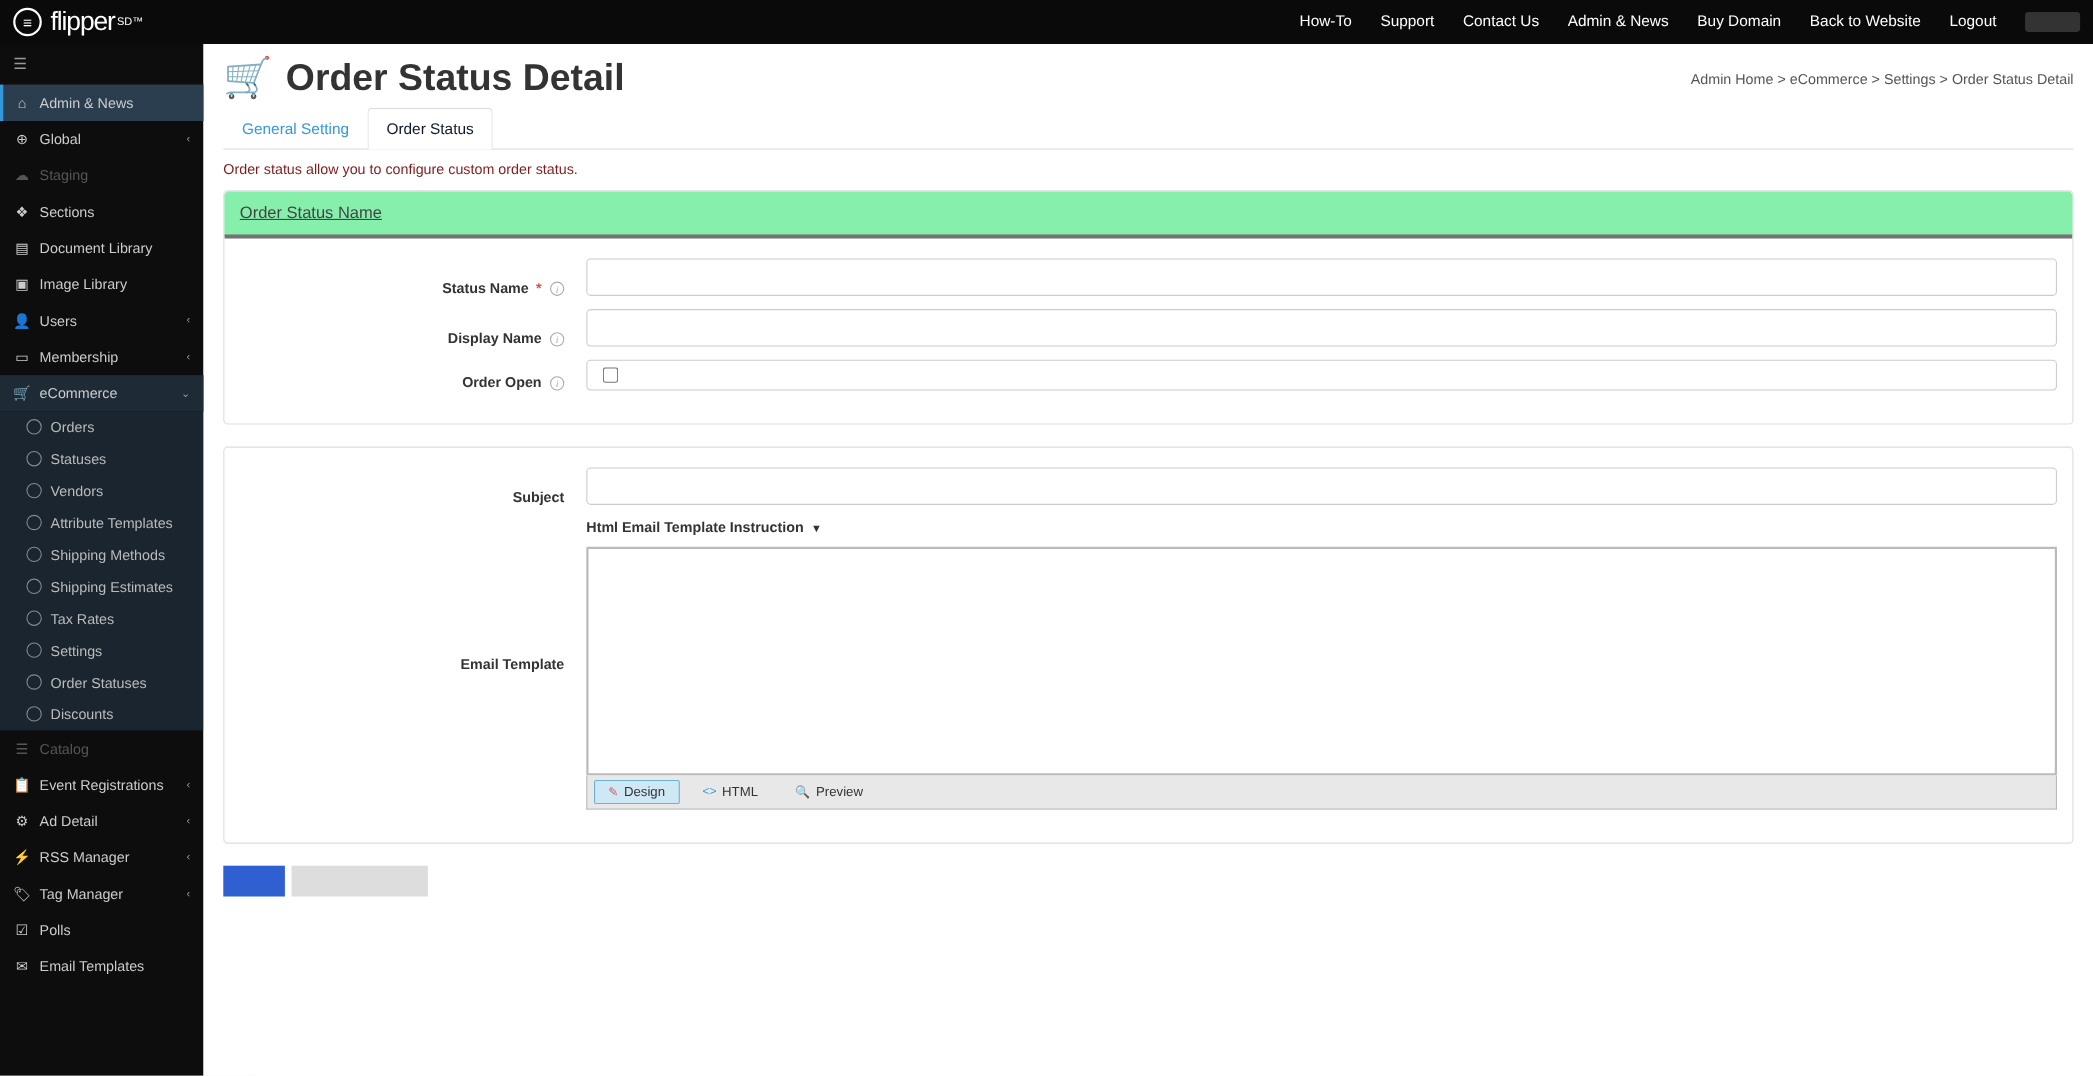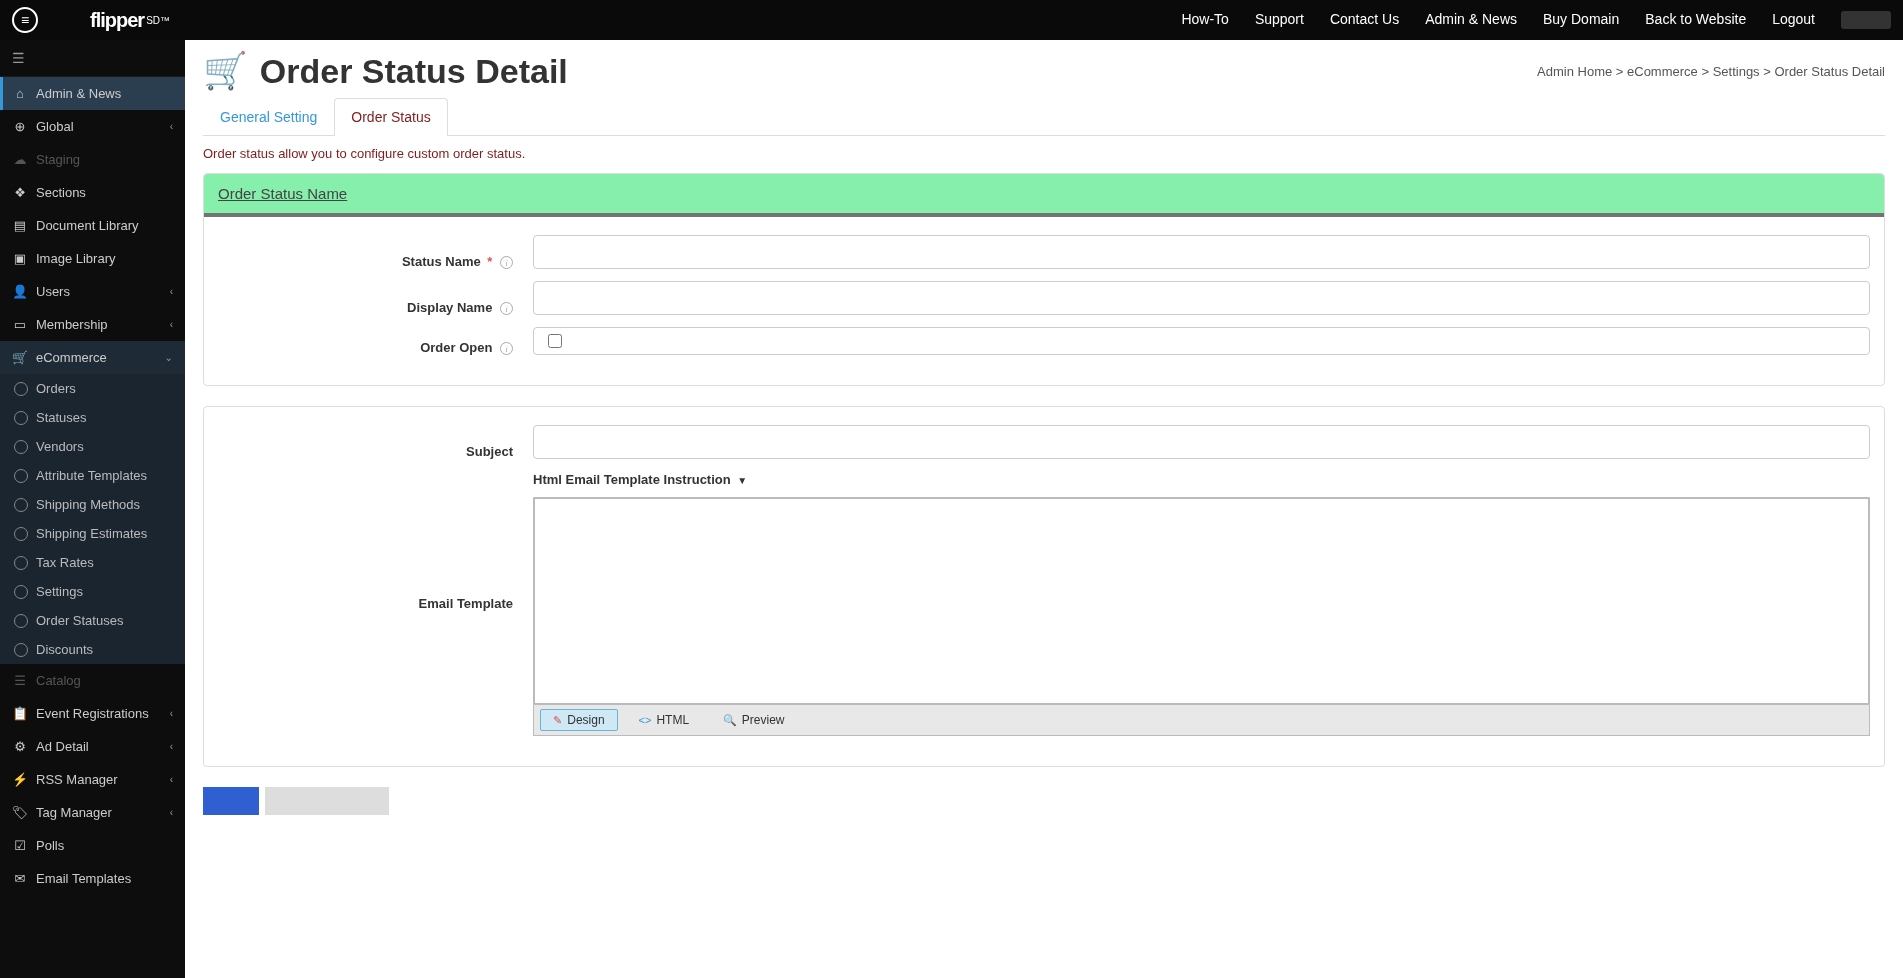--- a/index.html
+++ b/index.html
@@ -2,54 +2,54 @@
 <html><head>
   <meta charset="utf-8">
   <style>
     * { margin: 0; padding: 0; box-sizing: border-box; }
     body { font-family: Arial, sans-serif; font-size: 14px; color: #333; background: #f5f5f5; }
     
     
     .topbar { background: #0a0a0a; height: 40px; display: flex; align-items: center; justify-content: space-between; padding: 0 12px; }
     .logo { display: flex; align-items: center; color: #fff; }
     .logo-icon { width: 26px; height: 26px; border: 2px solid #fff; border-radius: 50%; display: flex; align-items: center; justify-content: center; margin-right: 8px; font-weight: bold; }
-    .logo-text { font-size: 20px; font-weight: bold; letter-spacing: -1px; margin-left: 44px; }
+    .logo-text { font-size: 24px; font-weight: normal; letter-spacing: -1px; }
     .logo-sd { font-size: 10px; margin-left: 2px; vertical-align: super; }
     .topnav { display: flex; gap: 26px; }
     .topnav a { color: #fff; text-decoration: none; font-size: 14px; }
     .partner-badge { width: 50px; height: 18px; background: #333; border-radius: 3px; display: inline-block; }
     
     
     .layout { display: flex; min-height: calc(100vh - 40px); }
     
     
     .sidebar { width: 185px; background: #0d0d0d; color: #ccc; flex-shrink: 0; }
     .hamburger { padding: 10px 12px; color: #999; cursor: pointer; border-bottom: 1px solid #1a1a1a; }
     .side-item { display: flex; align-items: center; padding: 9px 12px; color: #ccc; cursor: pointer; font-size: 13px; position: relative; }
     .side-item.active { background: #2b3e50; border-left: 3px solid #3498db; padding-left: 9px; }
     .side-item.expanded { background: #1e2a36; }
     .side-item.disabled { color: #555; cursor: default; }
     .side-icon { width: 16px; margin-right: 8px; display: inline-flex; align-items: center; justify-content: center; font-size: 13px; }
     .side-chevron { margin-left: auto; font-size: 10px; color: #999; }
     .sub-items { background: #1a2530; }
-    .sub-item { display: flex; align-items: flex-end; padding: 7px 12px 7px 14px; color: #bbb; cursor: pointer; font-size: 13px; }
+    .sub-item { display: flex; align-items: flex-start; padding: 7px 12px 7px 24px; color: #bbb; cursor: pointer; font-size: 13px; }
     .sub-icon { width: 14px; height: 14px; border: 1.5px solid #888; border-radius: 50%; margin-right: 8px; flex-shrink: 0; }
     
     
     .main { flex: 1; padding: 10px 18px 20px 18px; background: #fff; overflow-x: hidden; }
     .page-head { display: flex; align-items: center; justify-content: space-between; margin-bottom: 6px; }
     .page-title { display: flex; align-items: center; font-size: 34px; font-weight: 600; color: #333; }
     .page-title .cart-icon { font-size: 36px; margin-right: 12px; }
     .breadcrumbs { font-size: 13px; color: #555; }
     .breadcrumbs a { color: #555; text-decoration: none; }
     
     
     .tabs { display: flex; border-bottom: 1px solid #ddd; margin-bottom: 10px; }
     .tab { padding: 10px 16px; cursor: pointer; font-size: 14px; color: #3498db; border: 1px solid transparent; border-bottom: none; border-radius: 4px 4px 0 0; }
-    .tab.active { color: #7f1d1d; background: #fff; border-color: #ddd; margin-bottom: -1px; }
+    .tab.active { color: #0f172a; background: #fff; border-color: #ddd; margin-bottom: -1px; }
     
     .intro-text { font-size: 13px; color: #7f1d1d; margin-bottom: 12px; }
     
     
     .panel { border: 1px solid #ddd; border-radius: 4px; margin-bottom: 20px; background: #fff; }
     .panel-head { background: #86efac; padding: 11px 14px; font-size: 15px; color: #444; border-bottom: 4px solid #737373; border-radius: 4px 4px 0 0; text-decoration: underline; }
     .panel-body { padding: 18px 14px; }
     
     
     .form-row { display: flex; align-items: flex-end; margin-bottom: 12px; }

